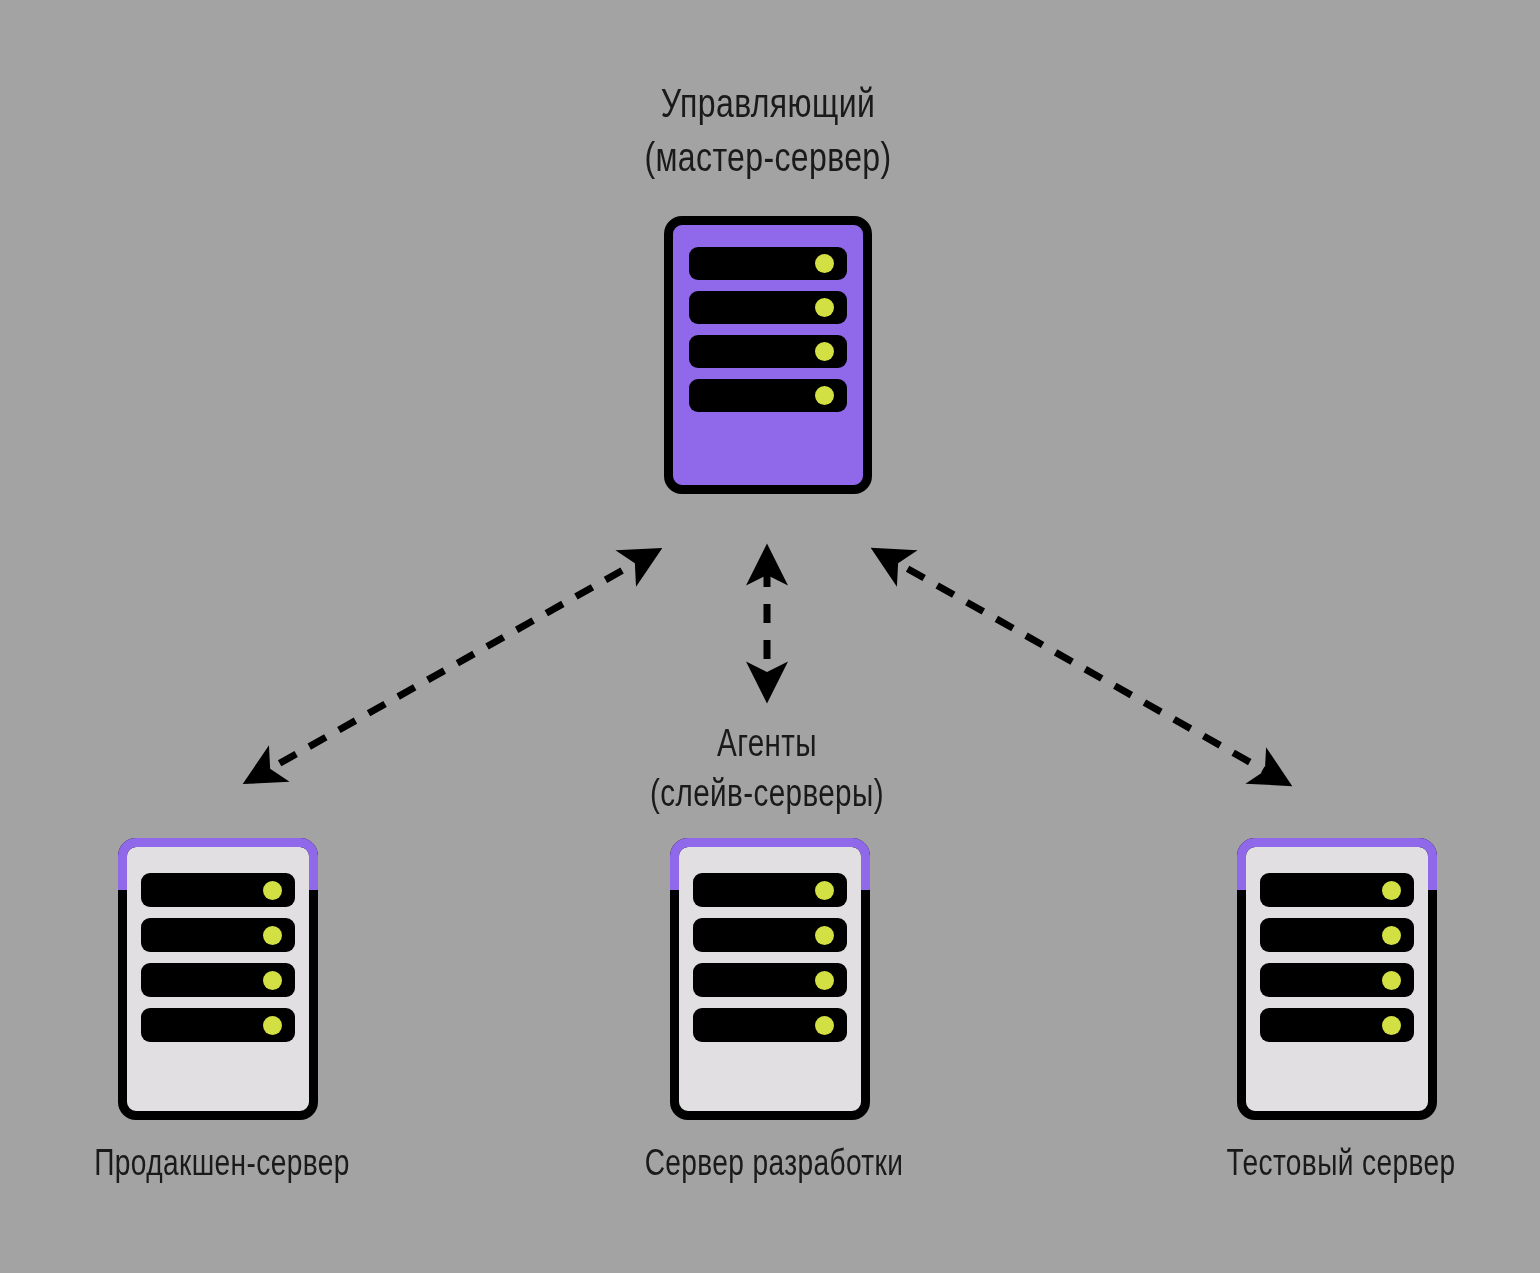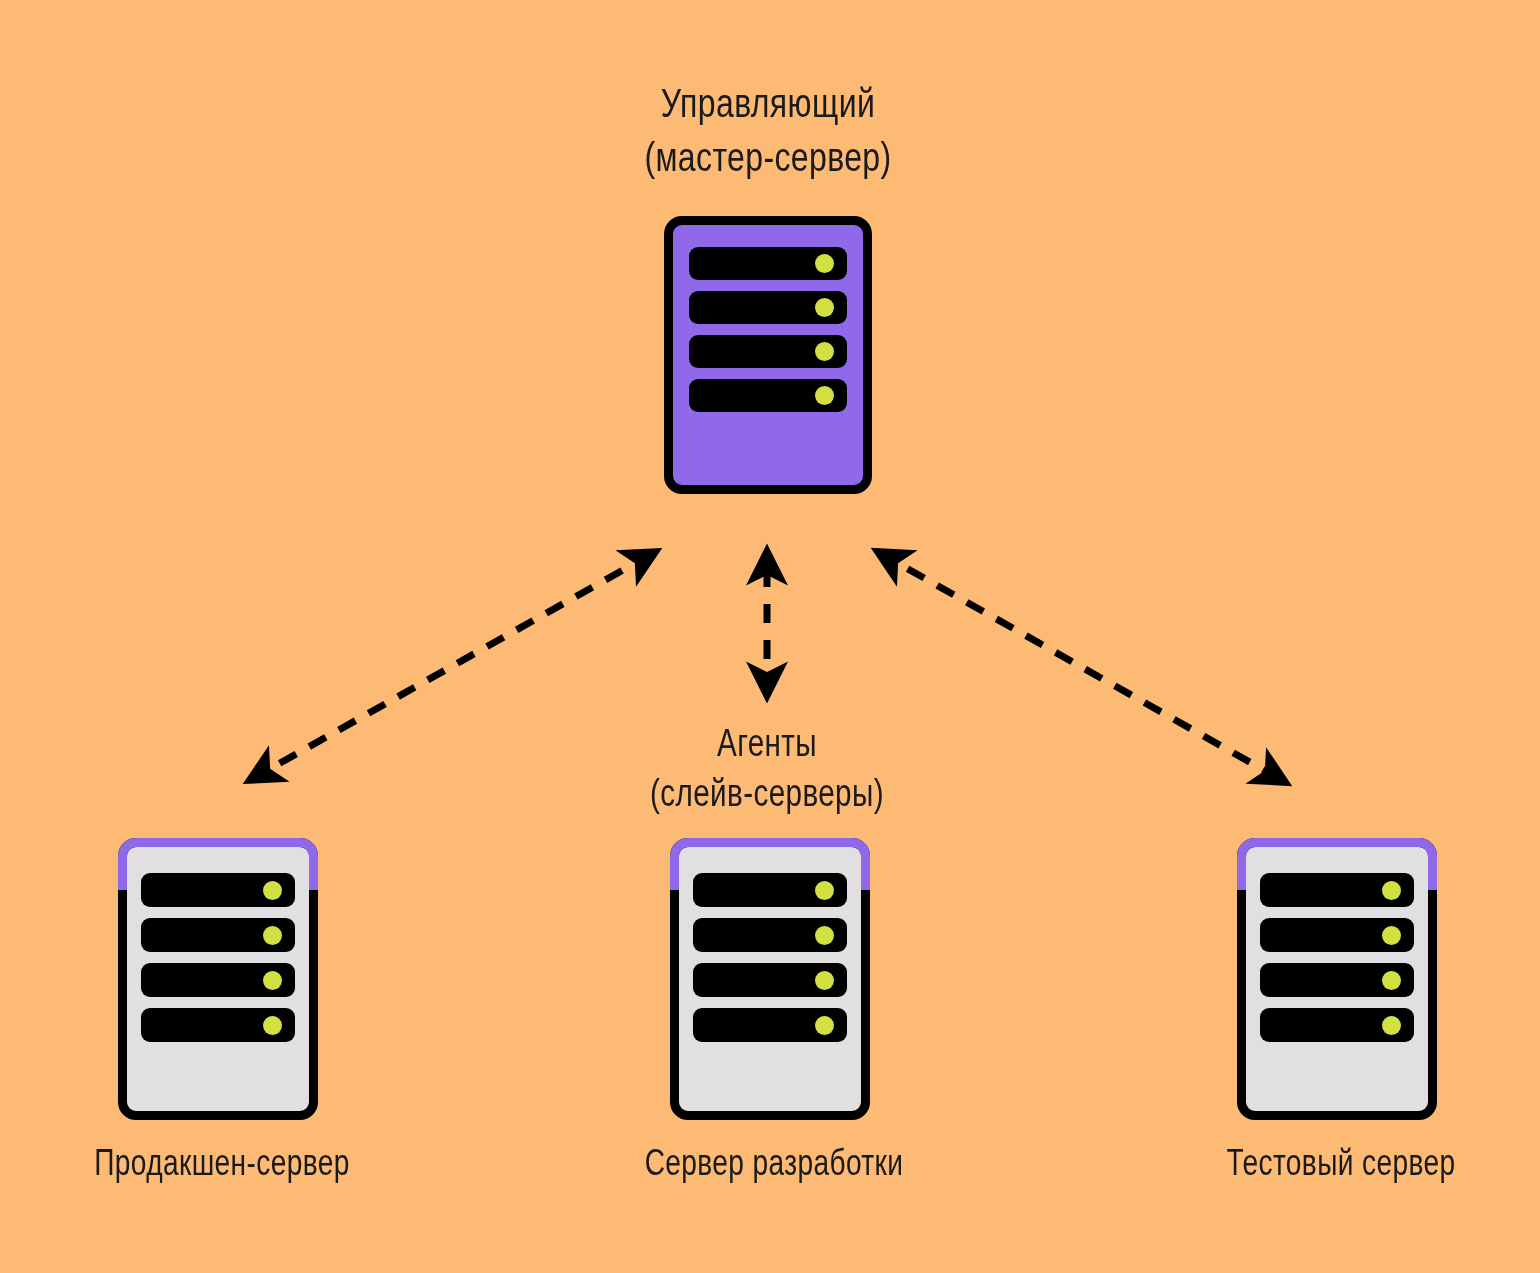--- a/index.html
+++ b/index.html
@@ -8,21 +8,21 @@
     padding: 0;
     background: #efefef;
   }
   body {
     font-family: "Liberation Sans", "DejaVu Sans", sans-serif;
   }
   #diagram-root {
     position: relative;
     width: 1540px;
     height: 1273px;
-    background: #fdba74;
+    background: #a3a3a3;
     overflow: hidden;
   }
 
   
   .caption {
     position: absolute;
     text-align: center;
     color: #1a1a1a;
     font-family: "Liberation Sans Narrow", "Liberation Sans", "DejaVu Sans", sans-serif;
     font-weight: 400;

